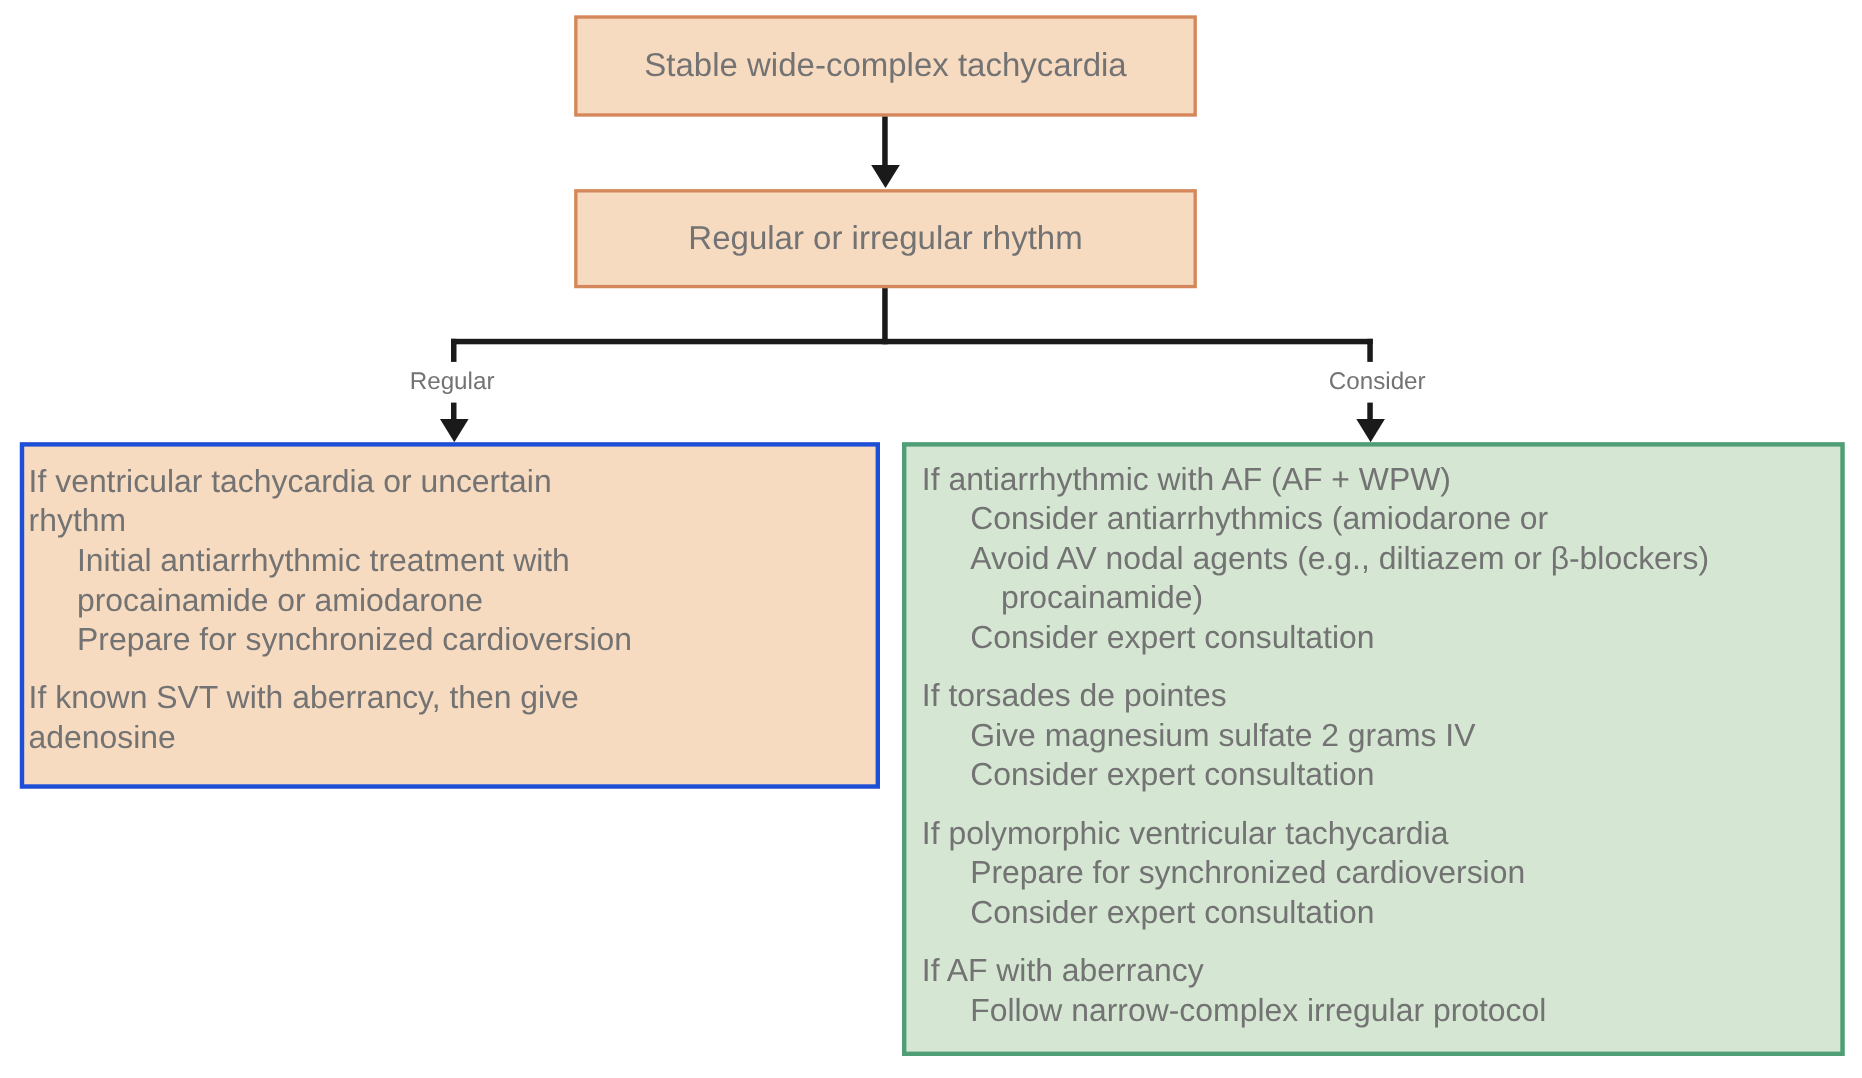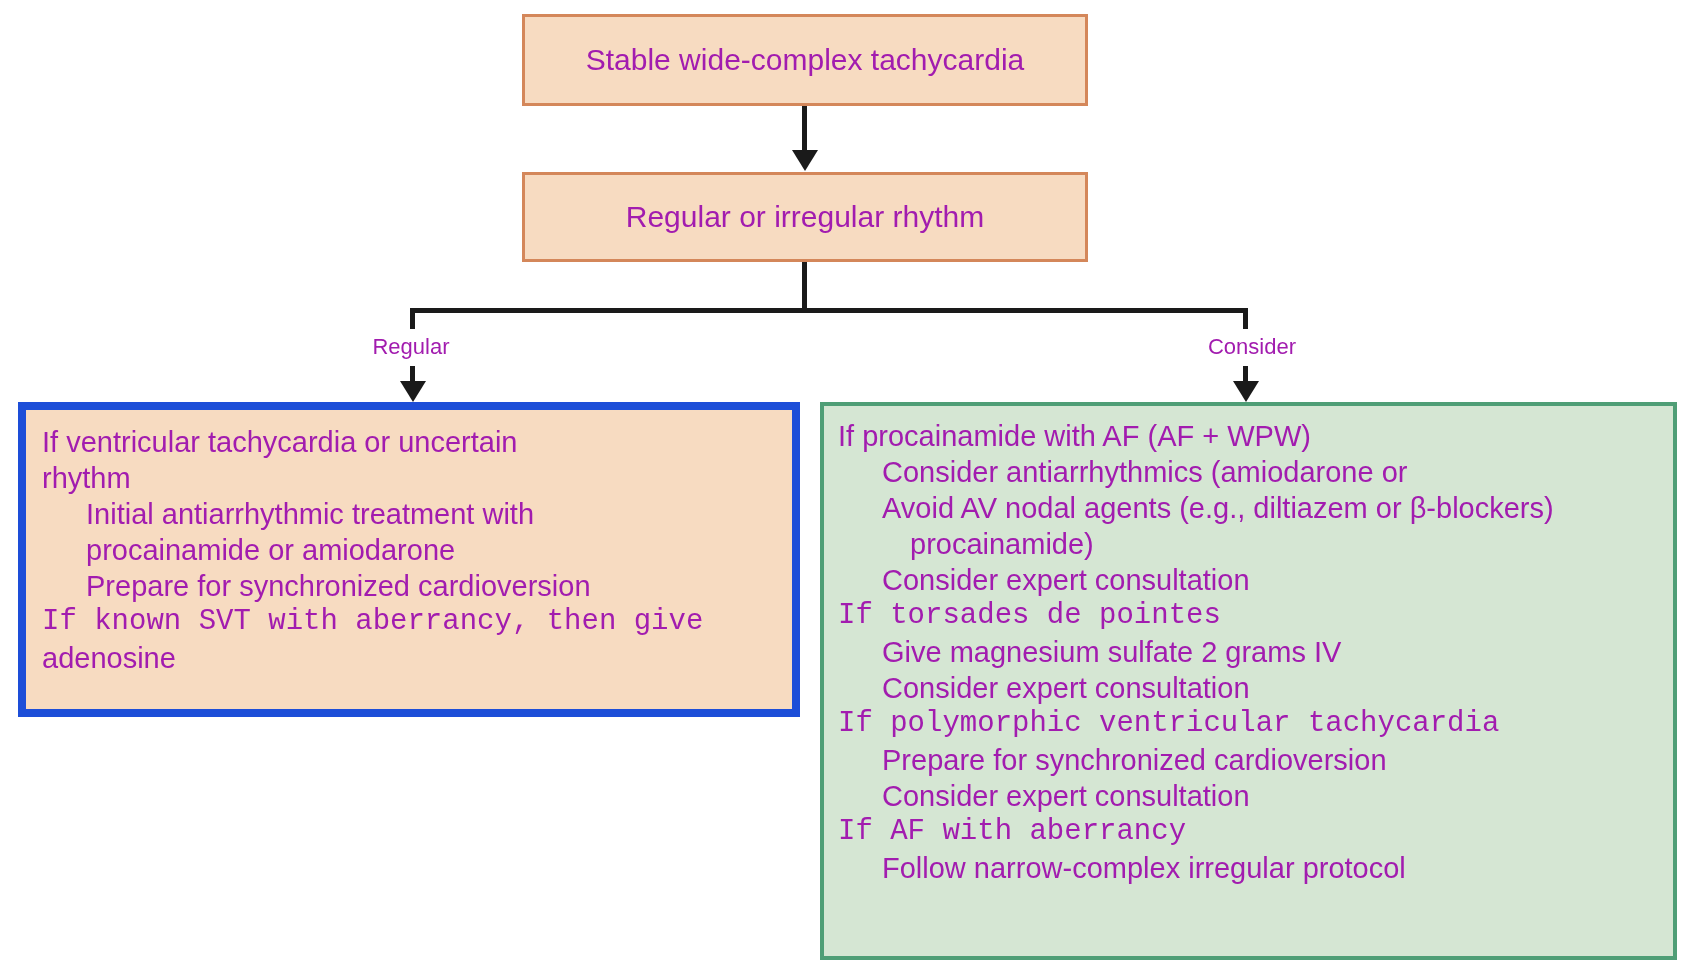--- a/index.html
+++ b/index.html
@@ -6,56 +6,56 @@
     margin: 0;
     padding: 0;
     background: #ffffff;
   }
   #canvas {
     position: relative;
     width: 1693px;
     height: 980px;
     background: #ffffff;
     font-family: "Liberation Sans", "DejaVu Sans", sans-serif;
-    color: #a21caf;
+    color: #737373;
     overflow: hidden;
   }
   .flow-box {
     position: absolute;
     box-sizing: border-box;
     background: #f7dbc1;
     border: 3px solid #d4875a;
   }
   .flow-box.header-box {
     display: flex;
     align-items: center;
     justify-content: center;
     text-align: center;
     font-size: 30px;
     line-height: 34px;
   }
   .flow-box.outcome-orange {
     background: #f7dbc1;
-    border: 8px solid #1d4ed8;
-    padding: 14px 16px;
+    border: 4px solid #1d4ed8;
+    padding: 14px 4px;
   }
   .flow-box.outcome-green {
     background: #d5e6d3;
     border: 4px solid #4f9e76;
     padding: 12px 14px;
   }
   .line {
     font-size: 29px;
     line-height: 36px;
     white-space: nowrap;
   }
   .indent-0 { padding-left: 0; }
   .indent-1 { padding-left: 44px; }
   .indent-2 { padding-left: 72px; }
-  .gap { margin-top: 0; font-family: Liberation Mono, monospace; }
+  .gap { margin-top: 17px; }
   .vline {
     position: absolute;
     width: 5px;
     background: #1a1a1a;
   }
   .hline {
     position: absolute;
     height: 5px;
     background: #1a1a1a;
   }
@@ -109,21 +109,21 @@
       <div class="line indent-0">If ventricular tachycardia or uncertain</div>
       <div class="line indent-0">rhythm</div>
       <div class="line indent-1">Initial antiarrhythmic treatment with</div>
       <div class="line indent-1">procainamide or amiodarone</div>
       <div class="line indent-1">Prepare for synchronized cardioversion</div>
       <div class="line indent-0 gap">If known SVT with aberrancy, then give</div>
       <div class="line indent-0">adenosine</div>
     </div>
 
   <div class="flow-box outcome-green" style="left:820px; top:402px; width:857px; height:558px;">
-      <div class="line indent-0">If procainamide with AF (AF + WPW)</div>
+      <div class="line indent-0">If antiarrhythmic with AF (AF + WPW)</div>
       <div class="line indent-1">Consider antiarrhythmics (amiodarone or</div>
       <div class="line indent-1">Avoid AV nodal agents (e.g., diltiazem or β-blockers)</div>
       <div class="line indent-2">procainamide)</div>
       <div class="line indent-1">Consider expert consultation</div>
       <div class="line indent-0 gap">If torsades de pointes</div>
       <div class="line indent-1">Give magnesium sulfate 2 grams IV</div>
       <div class="line indent-1">Consider expert consultation</div>
       <div class="line indent-0 gap">If polymorphic ventricular tachycardia</div>
       <div class="line indent-1">Prepare for synchronized cardioversion</div>
       <div class="line indent-1">Consider expert consultation</div>

